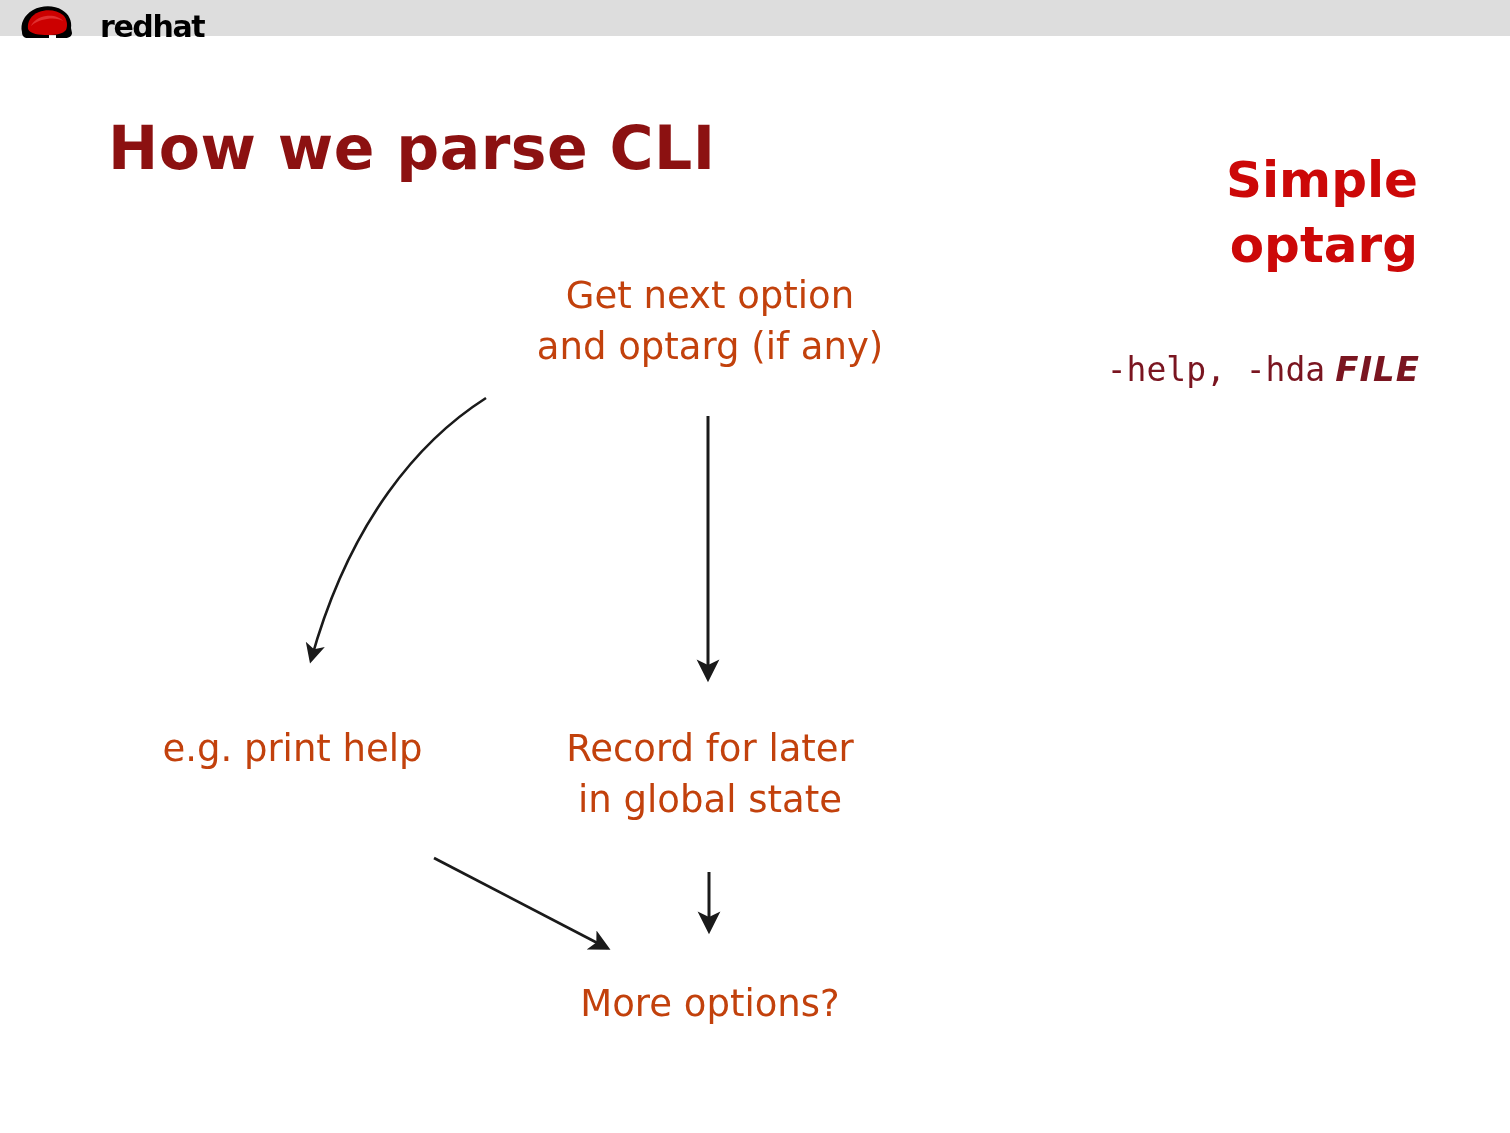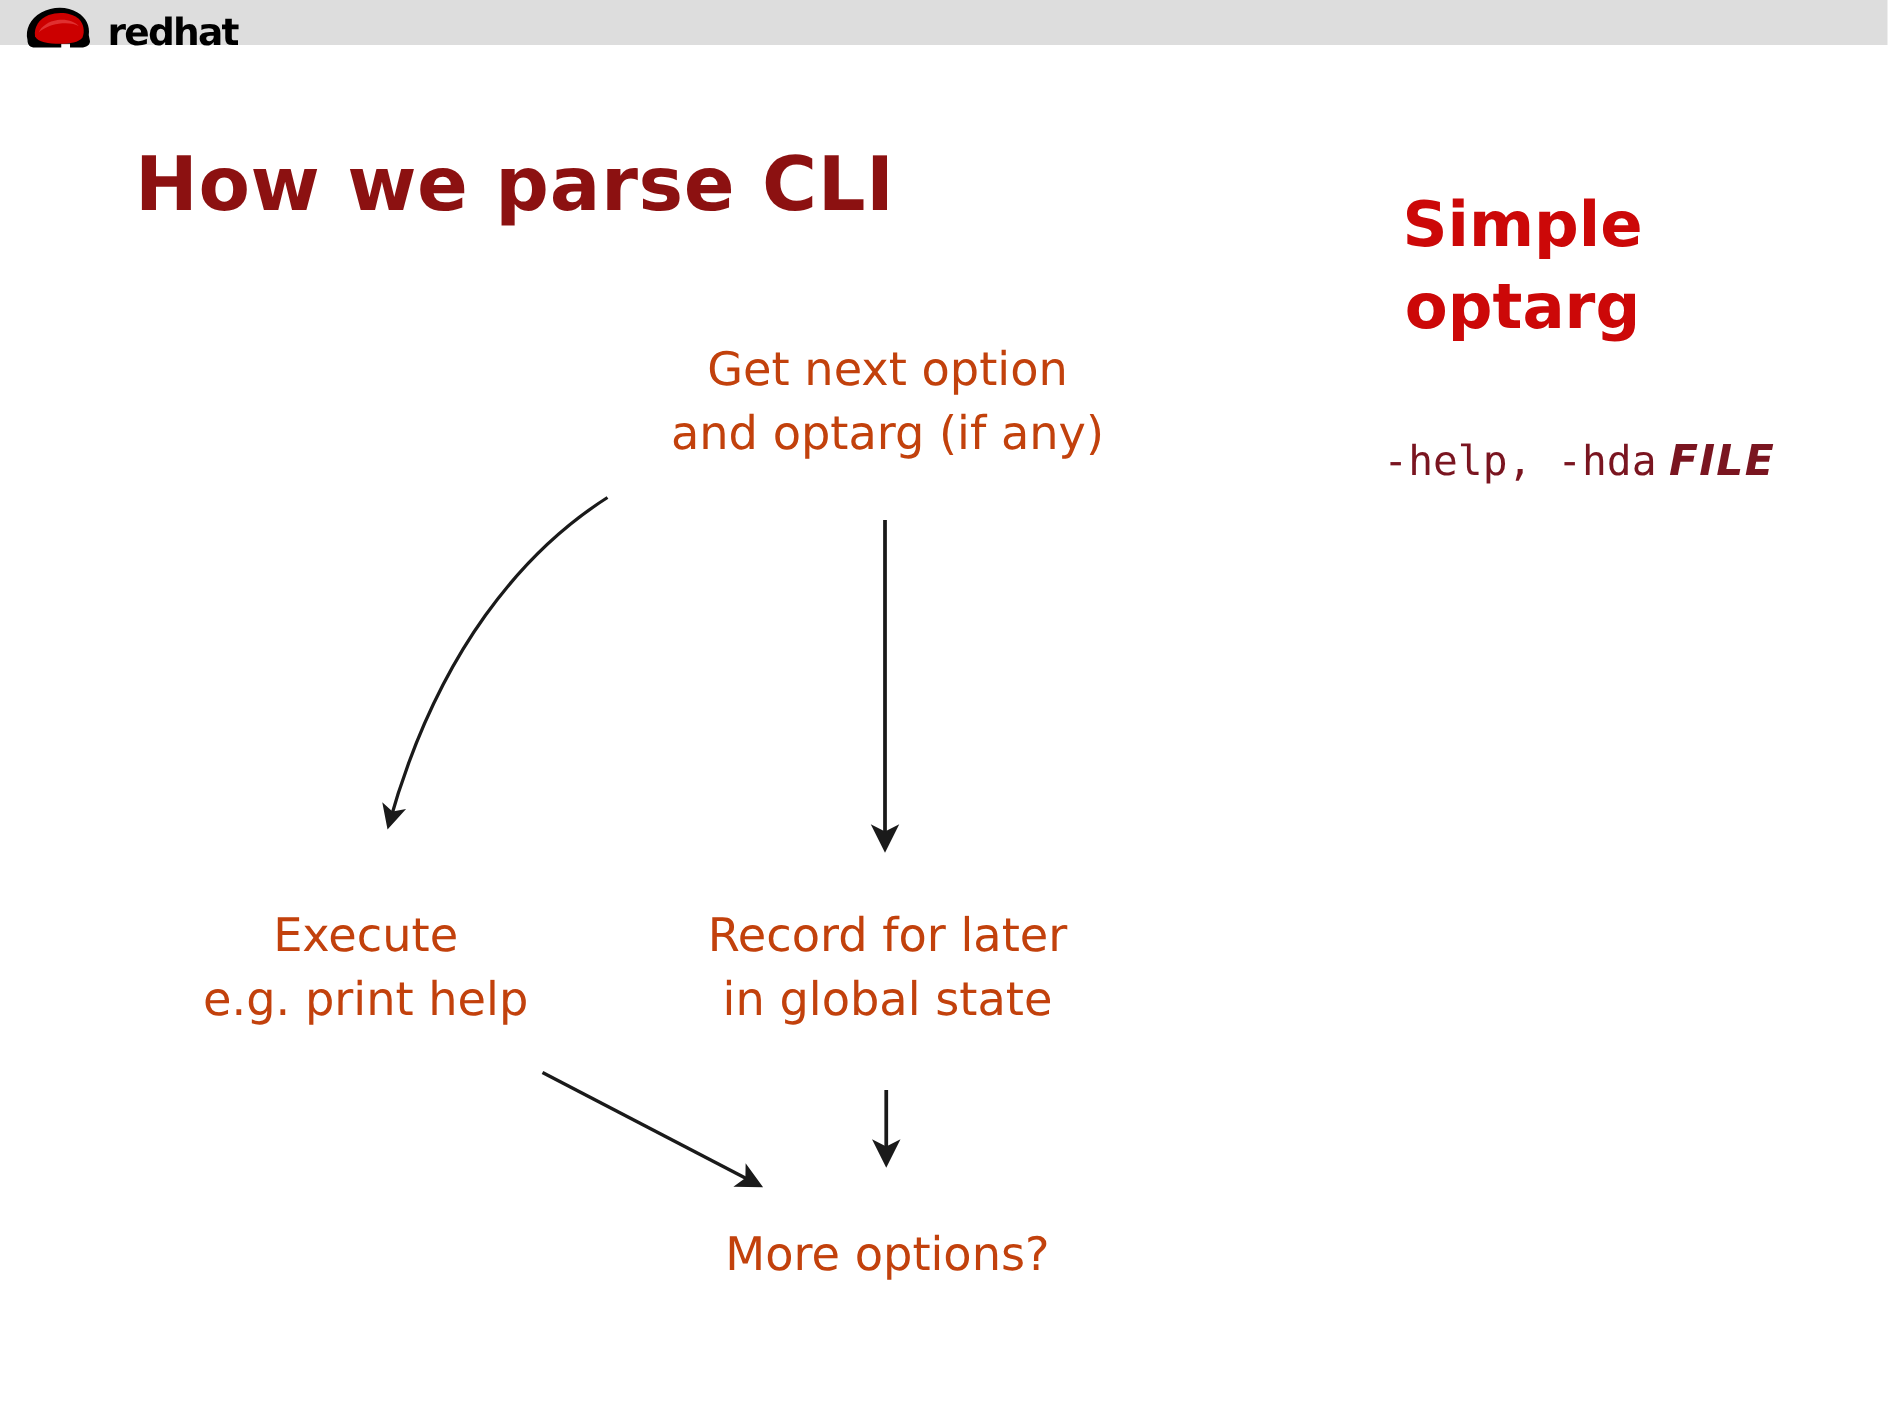--- a/index.html
+++ b/index.html
@@ -23,21 +23,21 @@
     height: 36px;
     background: #dddddd;
   }
   .logo-wrap {
     position: absolute;
     left: 16px;
     top: 0px;
     height: 48px;
     display: flex;
     align-items: center;
-    gap: 8px;
+    gap: 22px;
   }
   .shadowman {
     width: 62px;
     height: 44px;
     display: block;
   }
   .wordmark {
     font-family: "DejaVu Sans", sans-serif;
     font-size: 30px;
     font-weight: 700;
@@ -60,21 +60,21 @@
     line-height: 1;
     color: #8c1111;
     letter-spacing: 0.5px;
     white-space: nowrap;
   }
   .side-heading {
     position: absolute;
     left: 1018px;
     top: 148px;
     width: 400px;
-    text-align: center;
+    text-align: right;
     font-family: "DejaVu Sans", sans-serif;
     font-weight: bold;
     font-size: 50px;
     line-height: 1.3;
     color: #cc0808;
   }
   .side-heading .l2 { display: block; }
 
   .side-code {
     position: absolute;
@@ -159,21 +159,20 @@
 
   <line x1="709" y1="872" x2="709" y2="930" stroke="#1a1a1a" stroke-width="3" marker-end="url(#ah)"></line>
 </svg>
 
 <div class="node" id="node-get">
   <span>Get next option</span>
   <span>and optarg (if any)</span>
 </div>
 
 <div class="node" id="node-exec">
-  <span>Execute</span>
   <span>e.g. print help</span>
 </div>
 
 <div class="node" id="node-rec">
   <span>Record for later</span>
   <span>in global state</span>
 </div>
 
 <div class="node" id="node-more">
   <span>More options?</span>

